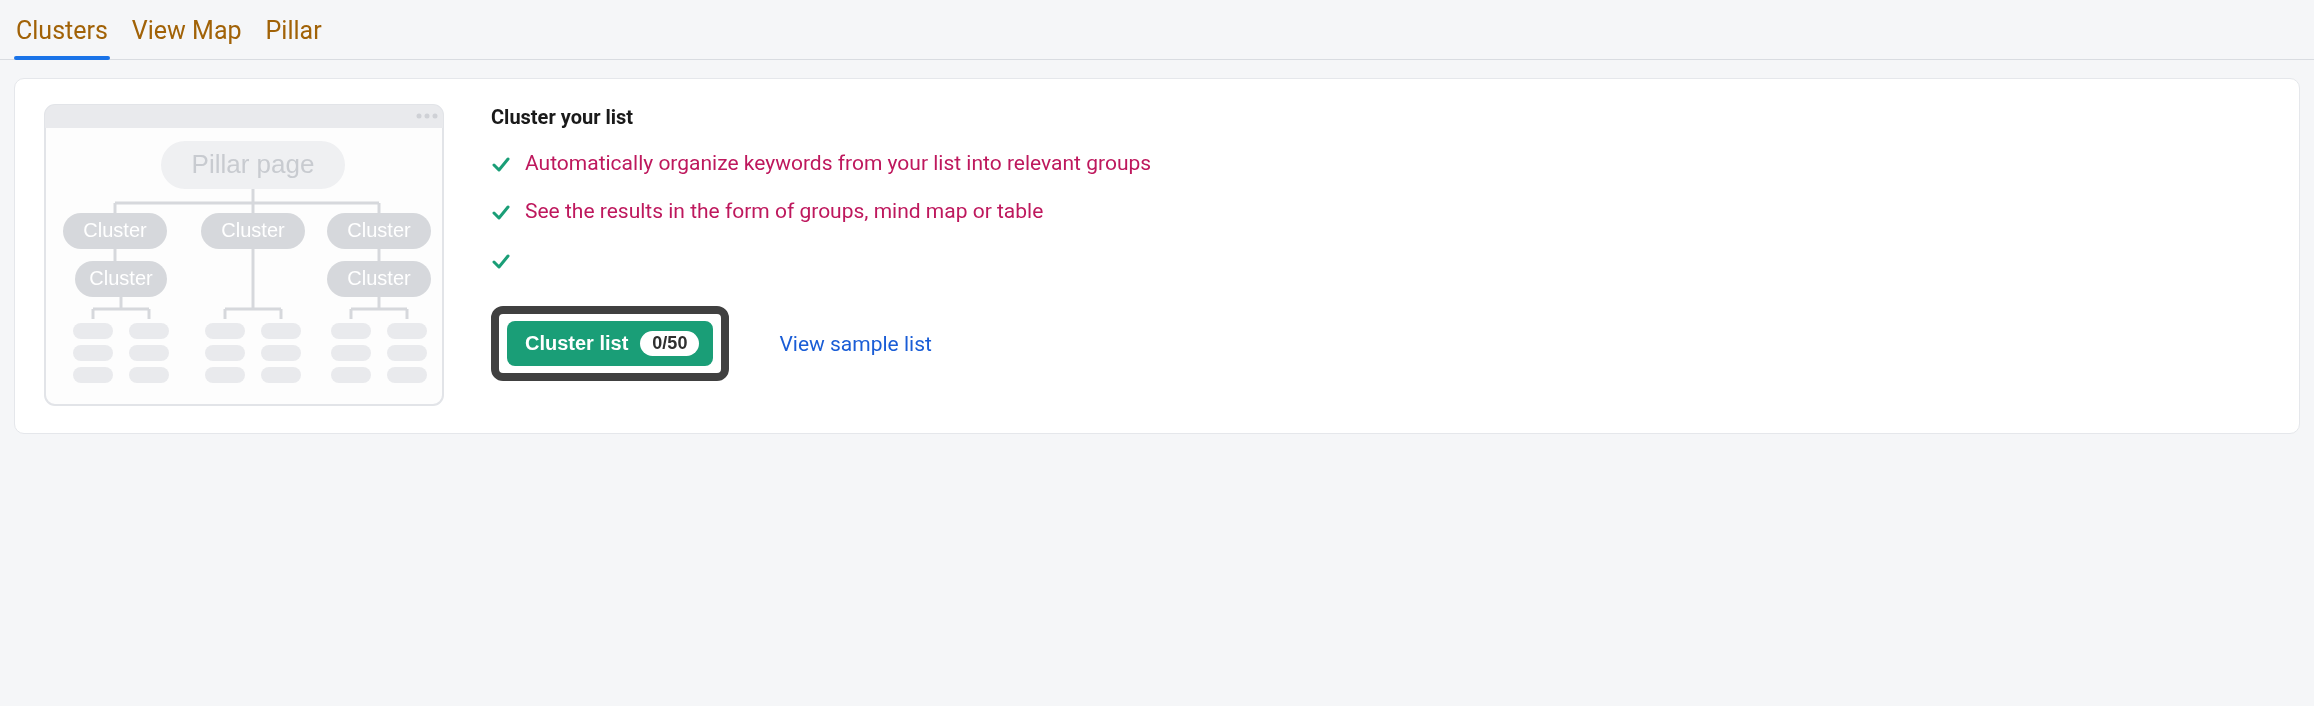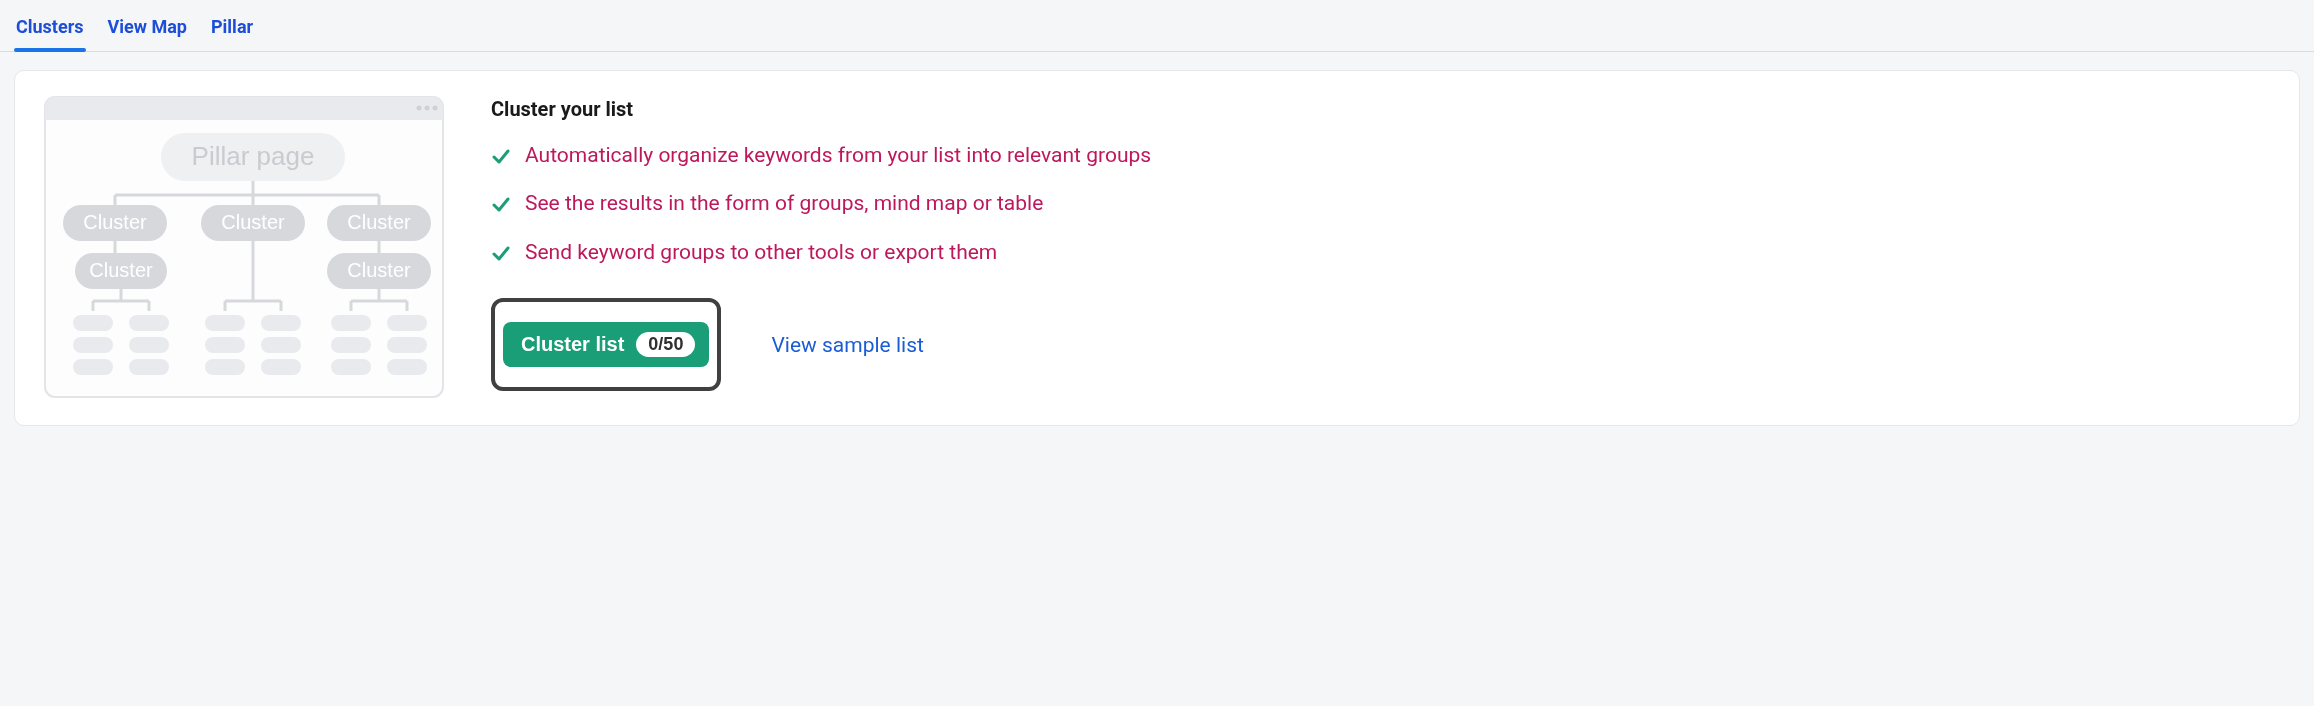--- a/index.html
+++ b/index.html
@@ -16,23 +16,23 @@
       width: 100%;
       min-height: 470px;
     }
     .tabs {
       display: flex;
       gap: 20px;
       padding: 6px 14px 0 14px;
       border-bottom: 1px solid #d9dce1;
     }
     .tab {
-      font-size: 18px;
-      font-weight: 700;
-      color: #1d4ed8;
+      font-size: 25px;
+      font-weight: 400;
+      color: #a16207;
       padding: 10px 2px 14px 2px;
       cursor: pointer;
       position: relative;
     }
     .tab.active::after {
       content: "";
       position: absolute;
       left: 0;
       right: 0;
       bottom: -1px;
@@ -82,23 +82,23 @@
     .check-icon {
       flex: 0 0 auto;
       margin-top: 4px;
     }
     .actions-row {
       display: flex;
       align-items: center;
       gap: 14px;
     }
     .highlight-box {
-      border: 4px solid #404040;
+      border: 8px solid #404040;
       border-radius: 12px;
-      padding: 20px 8px;
+      padding: 7px 8px;
       display: inline-flex;
     }
     .cluster-btn {
       display: inline-flex;
       align-items: center;
       gap: 12px;
       background: #1a9e77;
       color: #fff;
       font-size: 20px;
       font-weight: 600;
@@ -233,21 +233,20 @@
               </svg>
           </span>
           <span>See the results in the form of groups, mind map or table</span>
         </li>
         <li>
           <span class="check-icon">
             <svg width="20" height="20" viewBox="0 0 20 20">
                 <polyline points="3,11 8,16 17,5" fill="none" stroke="#1a9e77" stroke-width="3" stroke-linecap="round" stroke-linejoin="round"></polyline>
               </svg>
           </span>
-          <span>Send keyword groups to other tools or export them</span>
         </li>
       </ul>
 
       <div class="actions-row">
         <div class="highlight-box">
           <button class="cluster-btn">
             <span>Cluster list</span>
             <span class="pill">0/50</span>
           </button>
         </div>

